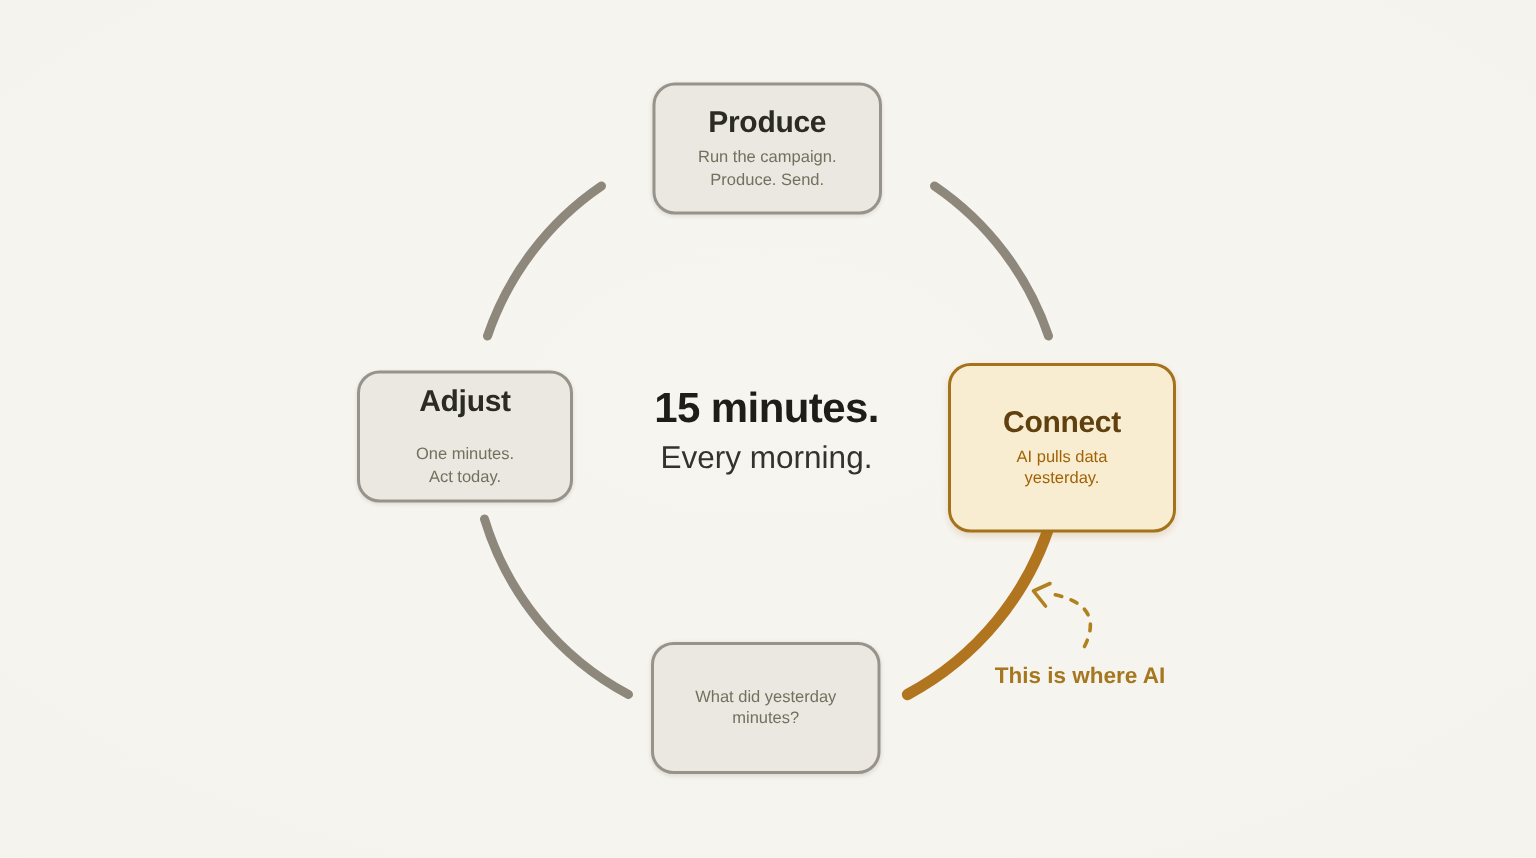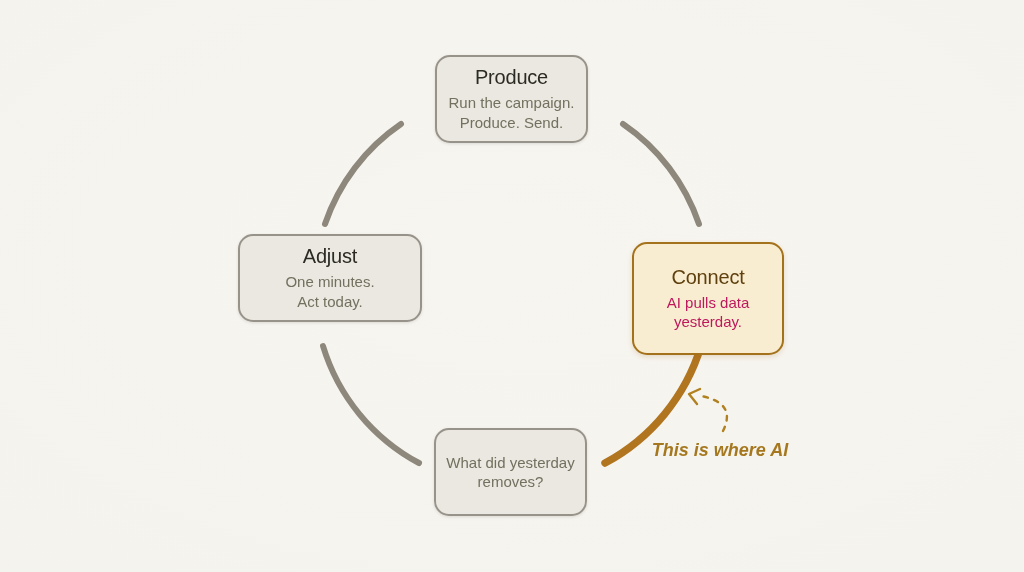--- a/index.html
+++ b/index.html
@@ -36,36 +36,36 @@
     border: 2px solid #98938a;
     box-shadow: 0 1px 3px rgba(80, 75, 60, 0.16);
   }
   .node-gold {
     background: #f9edd1;
     border: 2px solid #a5721c;
     box-shadow: 0 2px 5px rgba(160, 110, 30, 0.20);
   }
   .node-title {
     font-size: 20px;
-    font-weight: 400;
+    font-weight: 700;
     color: #2b2a24;
     line-height: 1.15;
     margin-bottom: 4px;
     letter-spacing: -0.2px;
   }
   .node-sub {
-    font-size: 15px;
+    font-size: 11px;
     line-height: 1.3;
     color: #73705f;
   }
   .node-gold .node-title { color: #5f400e; }
-  .node-gold .node-sub   { color: #be185d; }
+  .node-gold .node-sub   { color: #a16207; }
 
   .pos-produce     { left: 435px; top: 55px;  width: 153px; height: 88px; }
-  .pos-adjust      { left: 238px; top: 234px; width: 184px; height: 88px; }
+  .pos-adjust      { left: 238px; top: 247px; width: 144px; height: 88px; justify-content: space-between; }
   .pos-connect     { left: 632px; top: 242px; width: 152px; height: 113px; }
   .pos-interrogate { left: 434px; top: 428px; width: 153px; height: 88px; }
 
   .center-label {
     position: absolute;
     left: 511px;
     top: 287px;
     transform: translate(-50%, -50%);
     text-align: center;
     white-space: nowrap;
@@ -82,23 +82,22 @@
     font-weight: 400;
     color: #34322b;
   }
 
   .annotation {
     position: absolute;
     left: 720px;
     top: 451px;
     transform: translate(-50%, -50%);
     text-align: center;
-    font-style: italic;
     font-weight: 700;
-    font-size: 18px;
+    font-size: 15px;
     line-height: 1.2;
     color: #a5781f;
     white-space: nowrap;
   }
 </style>
 </head>
 <body>
 
 <div class="stage">
 
@@ -130,30 +129,34 @@
     <div class="node-title">Connect</div>
     <div class="node-sub">
       <div>AI pulls data</div>
       <div>yesterday.</div>
     </div>
   </div>
 
   <div class="node node-gray pos-interrogate">
     <div class="node-sub">
       <div>What did yesterday</div>
-      <div>removes?</div>
+      <div>minutes?</div>
     </div>
   </div>
 
   <div class="node node-gray pos-adjust">
     <div class="node-title">Adjust</div>
     <div class="node-sub">
       <div>One minutes.</div>
       <div>Act today.</div>
     </div>
   </div>
 
+  <div class="center-label">
+    <div class="center-title">15 minutes.</div>
+    <div class="center-sub">Every morning.</div>
+  </div>
 
   <div class="annotation">
     <div>This is where AI</div>
   </div>
 
 </div>
 
 </body></html>

